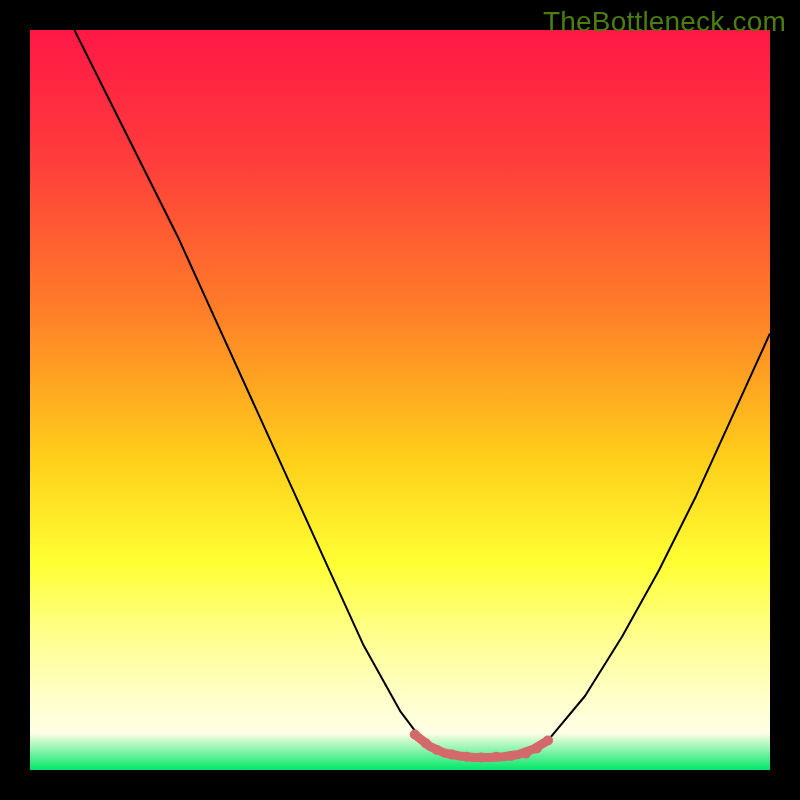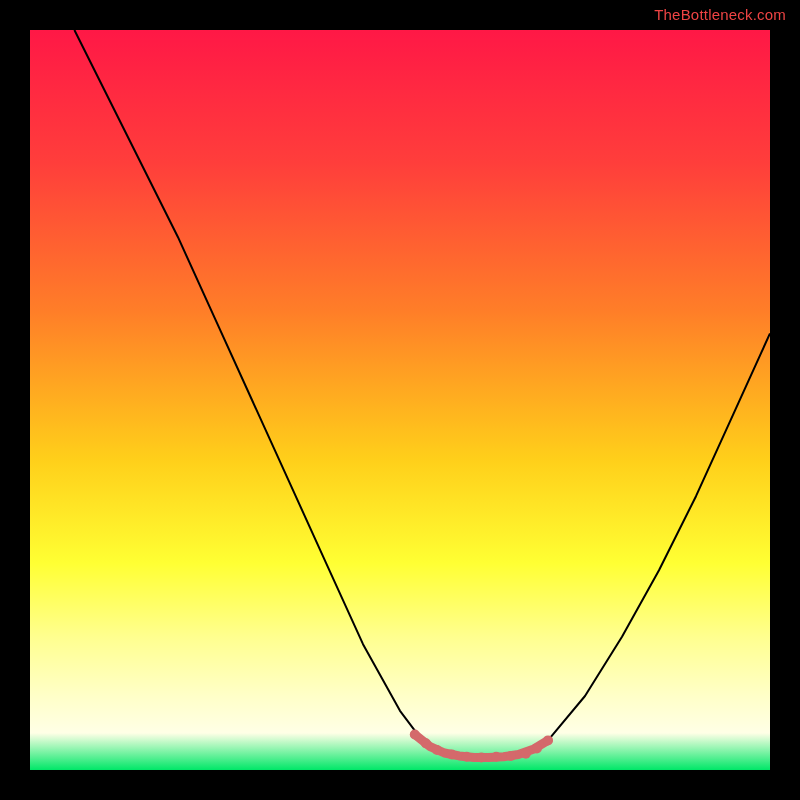--- a/index.html
+++ b/index.html
@@ -14,22 +14,22 @@
   .frame {
     position: relative;
     width: 800px;
     height: 800px;
     background: #000;
   }
   .watermark {
     position: absolute;
     top: 6px;
     right: 14px;
-    color: #ef4444;
-    font-size: 15px;
+    color: #4d7c0f;
+    font-size: 28px;
     letter-spacing: 0.2px;
     z-index: 10;
   }
   .plot-wrap {
     position: absolute;
     left: 30px;
     top: 30px;
     width: 740px;
     height: 740px;
     background: #000;

